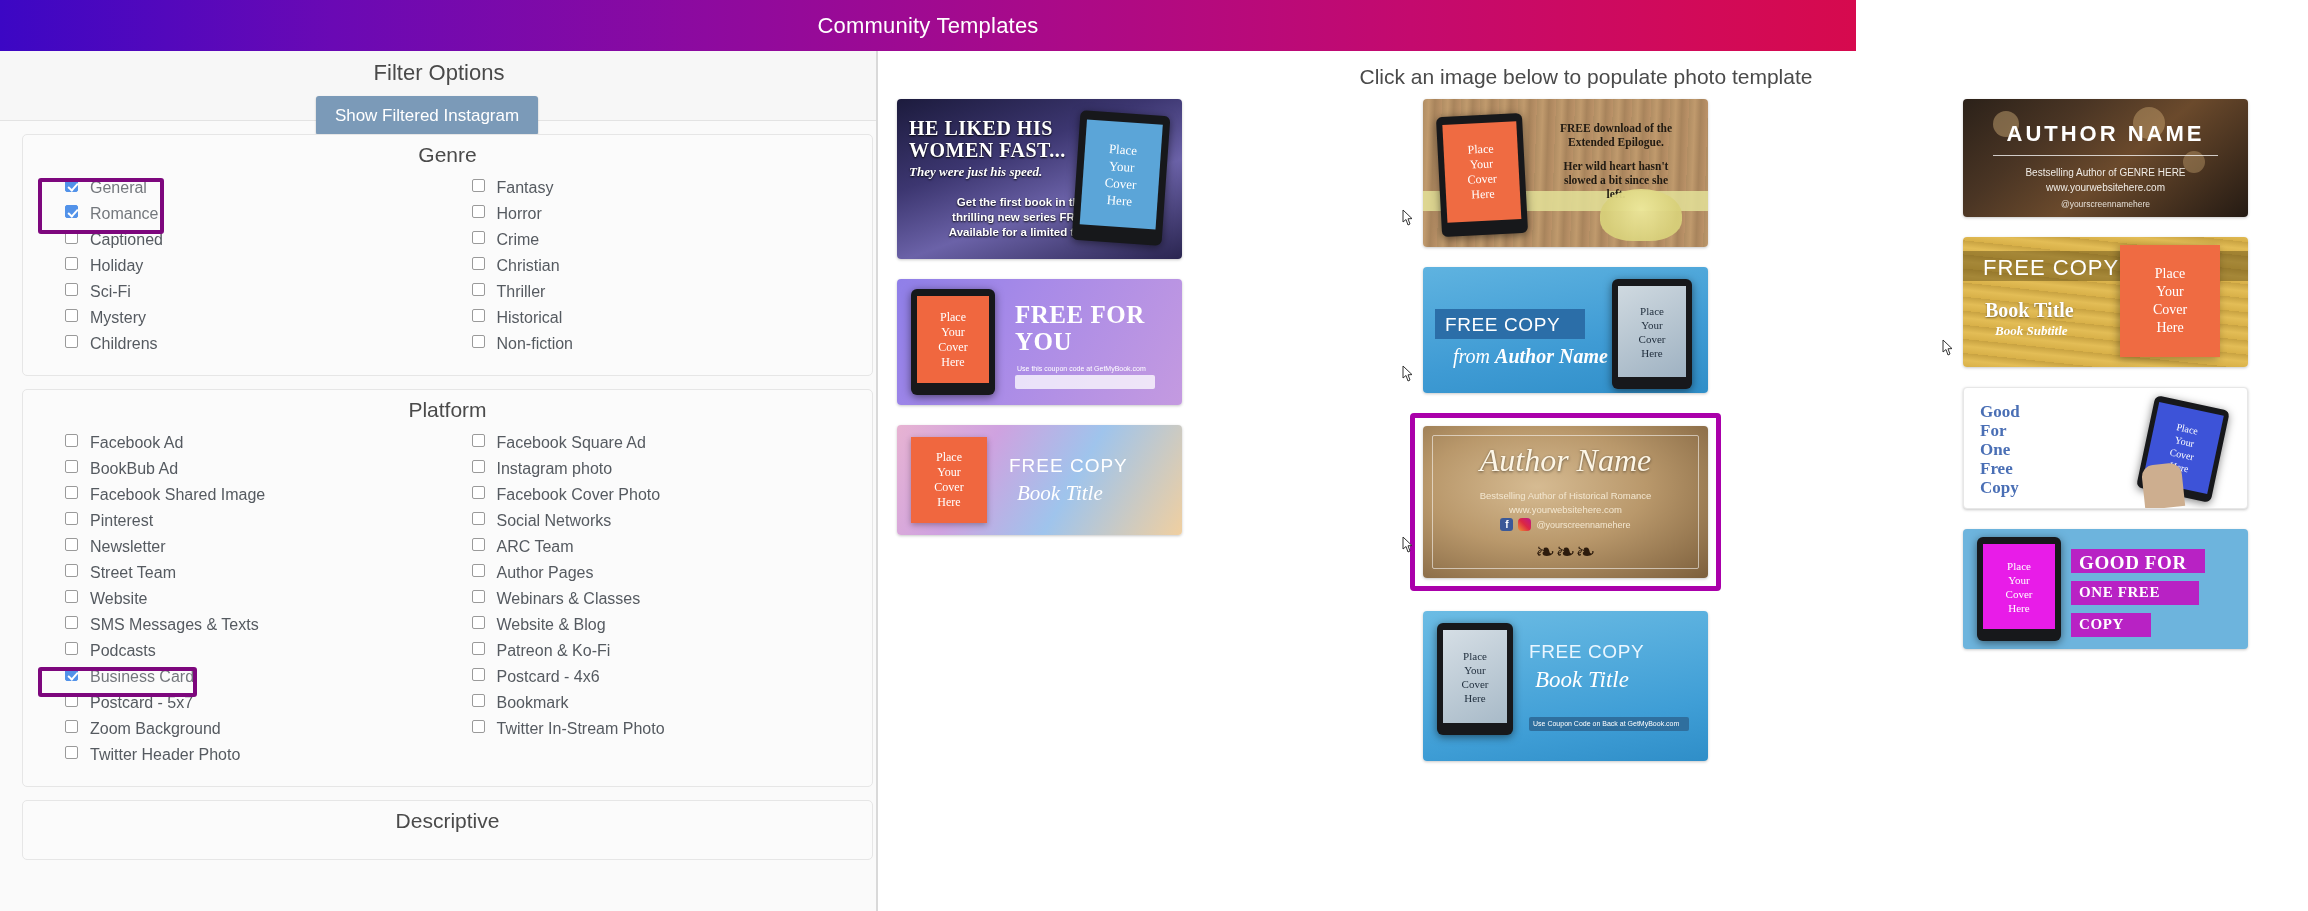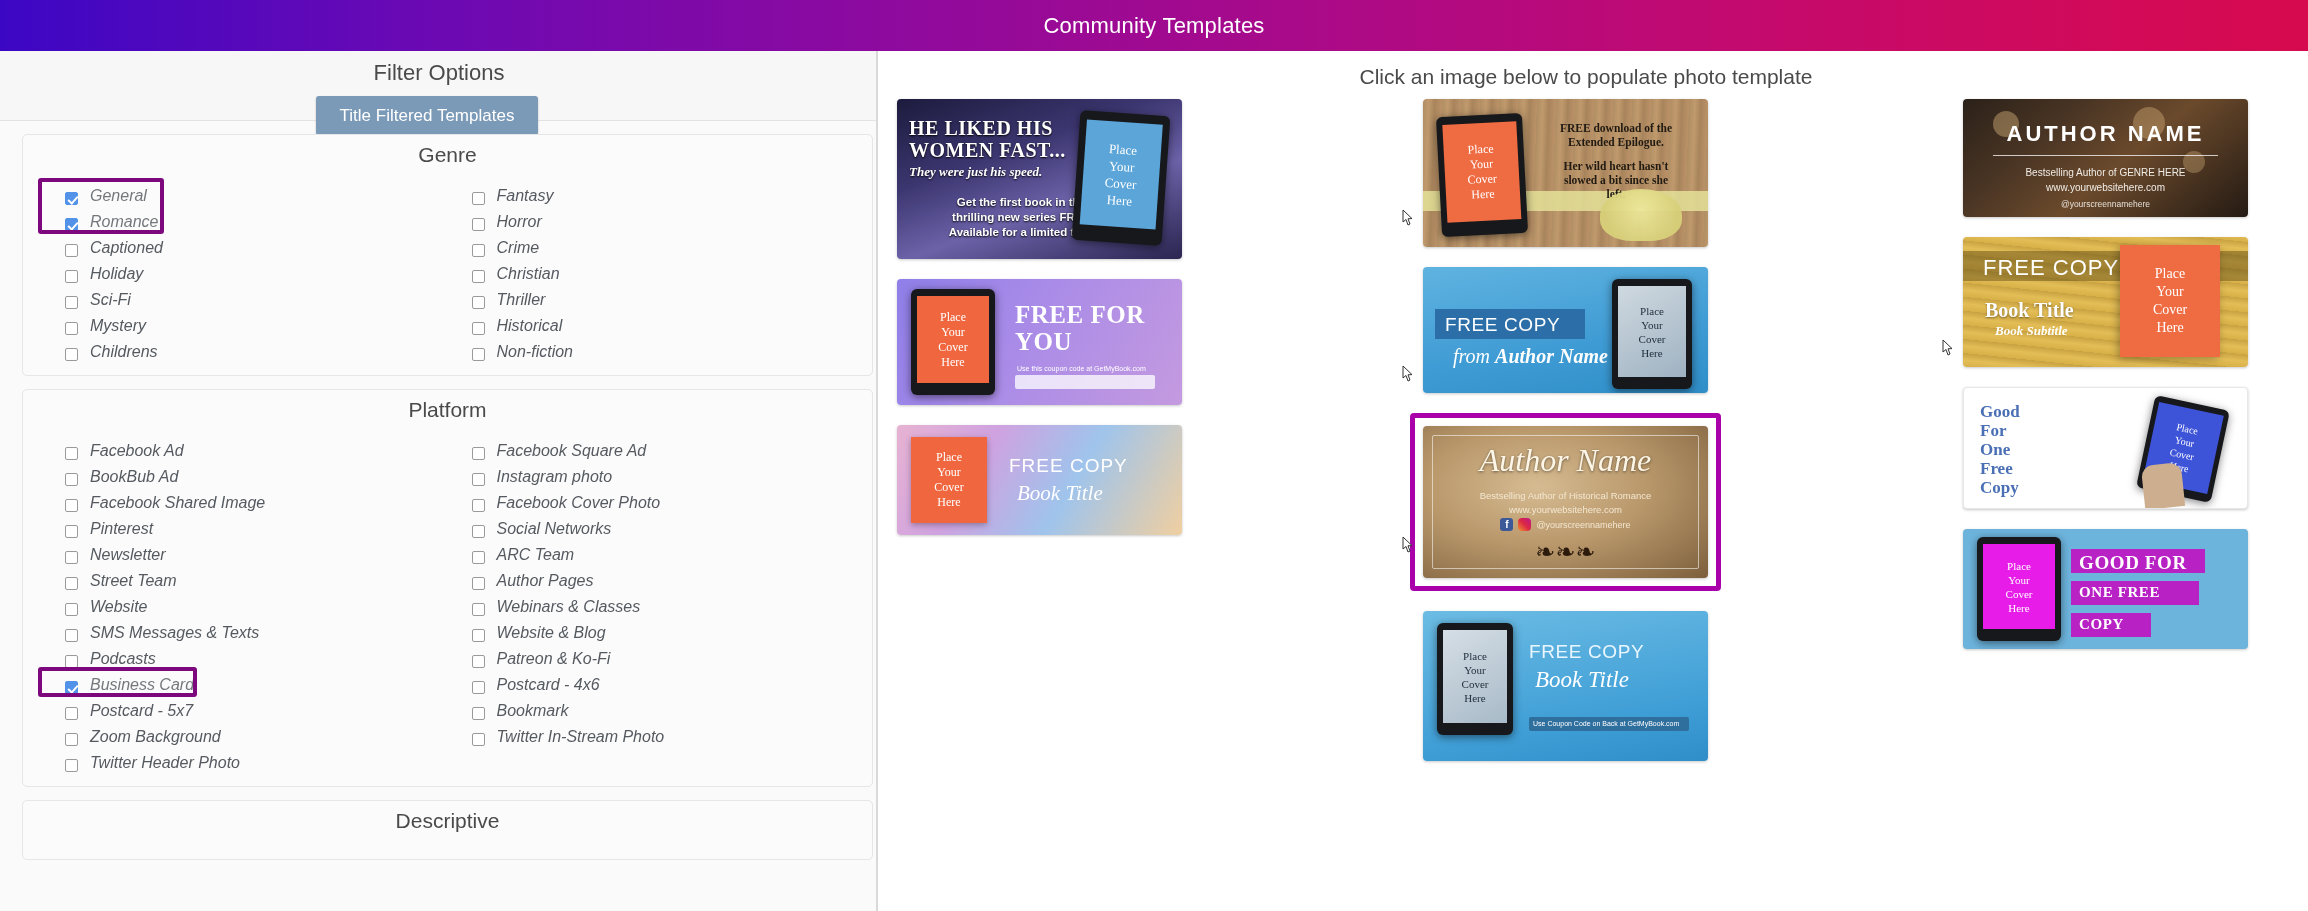--- a/index.html
+++ b/index.html
@@ -7,21 +7,21 @@
     margin: 0; padding: 0;
     width: 2308px; height: 911px;
     overflow: hidden;
     font-family: "Liberation Sans", sans-serif;
     background: #ffffff;
   }
 
   
   .titlebar {
     position: absolute; top: 0; left: 0;
-    width: 2308px; height: 51px;
+    width: 1856px; height: 51px;
     background: linear-gradient(to right, #3c07c4 0%, #6a09b4 18%, #8d0a9f 38%, #ac0a87 58%, #c40a6e 76%, #d20a58 92%, #d60a4e 100%);
     display: flex; align-items: center; justify-content: center;
   }
   .titlebar-text {
     color: #ffffff;
     font-size: 22px;
     letter-spacing: 0.2px;
   }
 
   
@@ -71,25 +71,24 @@
   }
   .cb-grid {
     display: grid;
     grid-template-columns: 1fr 1fr;
     column-gap: 0px;
     row-gap: 0px;
     padding: 0 18px;
   }
   .cb-col { display: flex; flex-direction: column; }
   .cb-row {
-    display: flex; align-items: flex-end;
+    display: flex; align-items: flex-start;
     height: 26px;
     padding-left: 24px;
     position: relative;
-    font-style: italic;
   }
   .cb-box {
     width: 13px; height: 13px;
     border: 1px solid #9a9a9a;
     border-radius: 2px;
     background: #ffffff;
     margin-right: 12px;
     flex: 0 0 auto;
     position: relative;
   }
@@ -230,21 +229,21 @@
 <body>
 
 <div class="titlebar">
   <span class="titlebar-text">Community Templates</span>
 </div>
 
 <div class="left-panel">
 
   <div class="lp-header">
     <div class="filter-title">Filter Options</div>
-    <button class="show-filtered-btn">Title Filtered Templates</button>
+    <button class="show-filtered-btn">Show Filtered Instagram</button>
   </div>
 
   <div class="section">
     <div class="section-title">Genre</div>
     <div class="cb-grid">
       <div class="cb-col" id="genre-left">
           <div class="cb-row">
             <span class="cb-box checked"></span>
             <span class="cb-label">General</span>
           </div>

